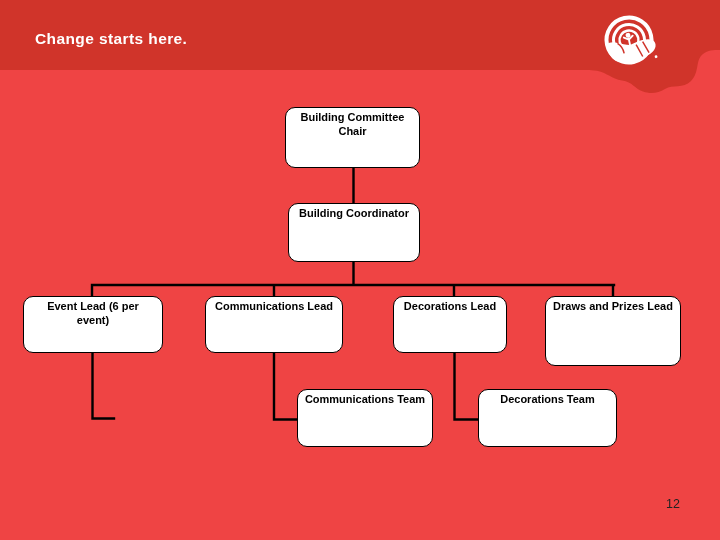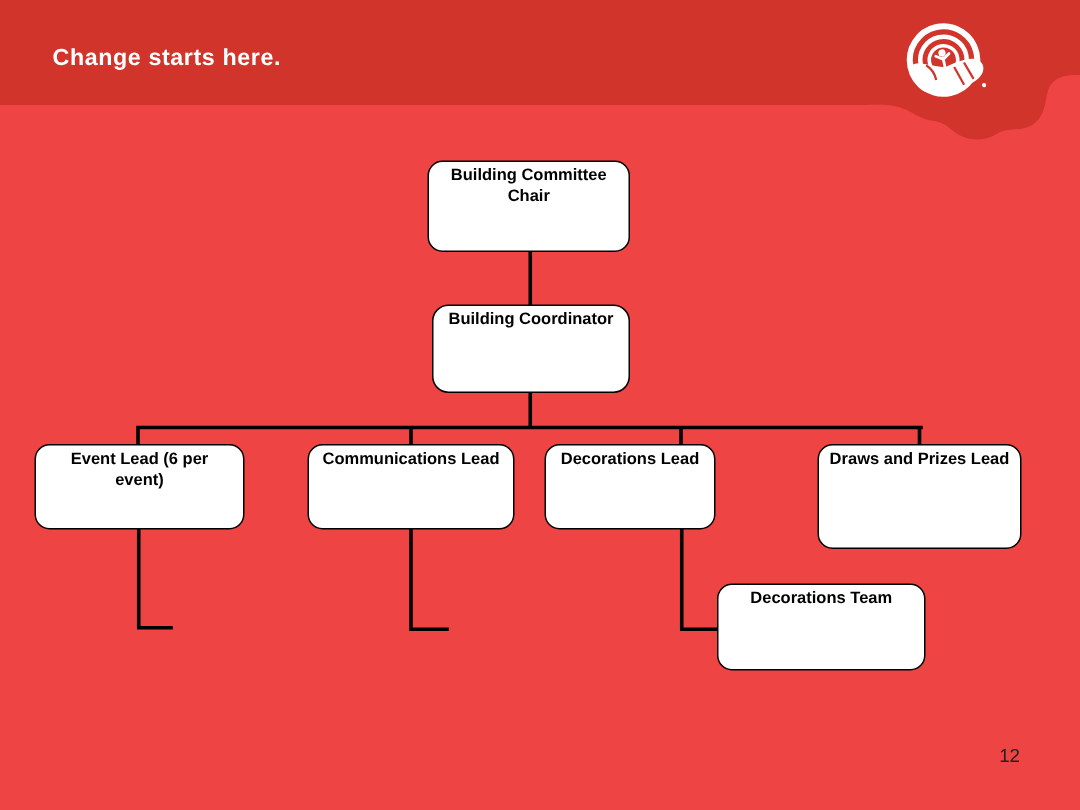--- a/index.html
+++ b/index.html
@@ -79,41 +79,44 @@
              M613 285 V297
              M92.5 353 V418.5 H114
              M274 353 V419.5 H298
              M454.5 353 V419.5 H479"></path>
   </svg>
 
   <div class="node" style="left:285px;top:107px;width:135px;height:61px;">
     <span>Building Committee Chair</span>
   </div>
 
-  <div class="node" style="left:288px;top:203px;width:132px;height:59px;border-radius:11px;">
+  <div class="node" style="left:288px;top:203px;width:132px;height:59px;">
     <span>Building Coordinator</span>
   </div>
 
   <div class="node" style="left:23px;top:296px;width:140px;height:57px;">
     <span>Event Lead (6 per event)</span>
   </div>
 
   <div class="node" style="left:205px;top:296px;width:138px;height:57px;">
     <span>Communications Lead</span>
   </div>
 
-  <div class="node" style="left:363px;top:296px;width:114px;height:57px;">
+  <div class="node" style="left:393px;top:296px;width:114px;height:57px;">
     <span>Decorations Lead</span>
   </div>
 
   <div class="node" style="left:545px;top:296px;width:136px;height:70px;">
     <span>Draws and Prizes Lead</span>
   </div>
 
 
+  <div class="node" style="left:297px;top:389px;width:136px;height:58px;">
+    <span>Communications Team</span>
+  </div>
 
   <div class="node" style="left:478px;top:389px;width:139px;height:58px;">
     <span>Decorations Team</span>
   </div>
 
   <div class="page-number">12</div>
 
 </div>
 
 </body></html>

